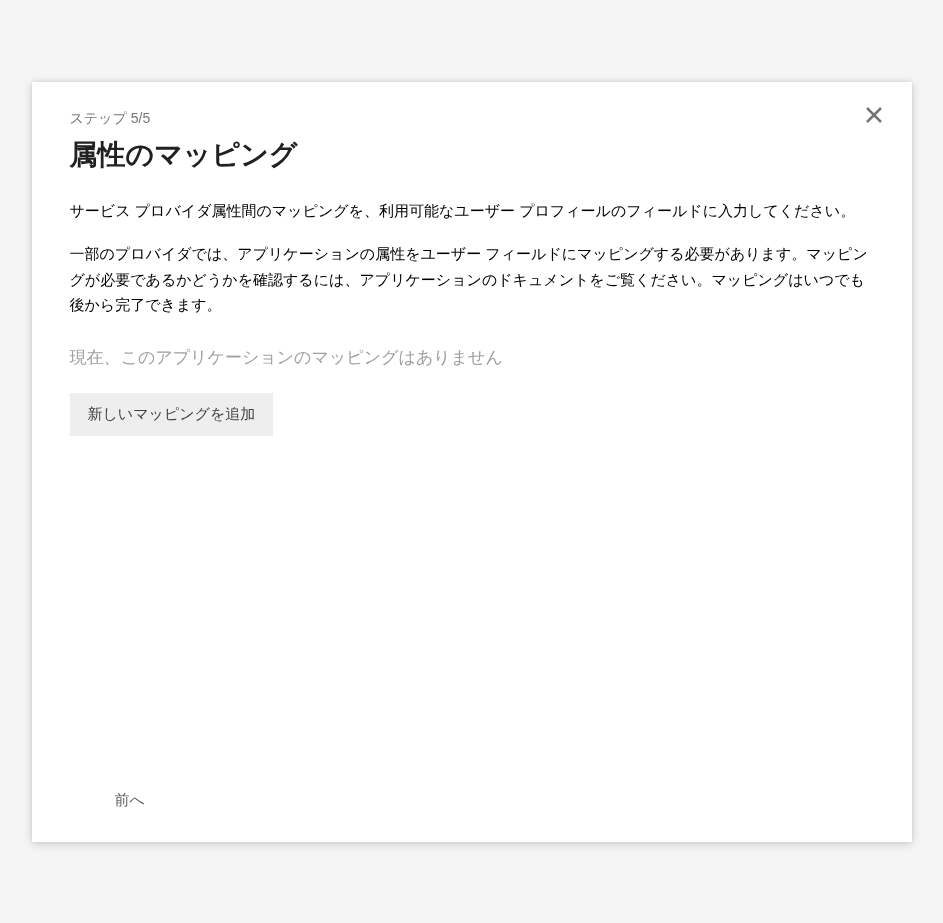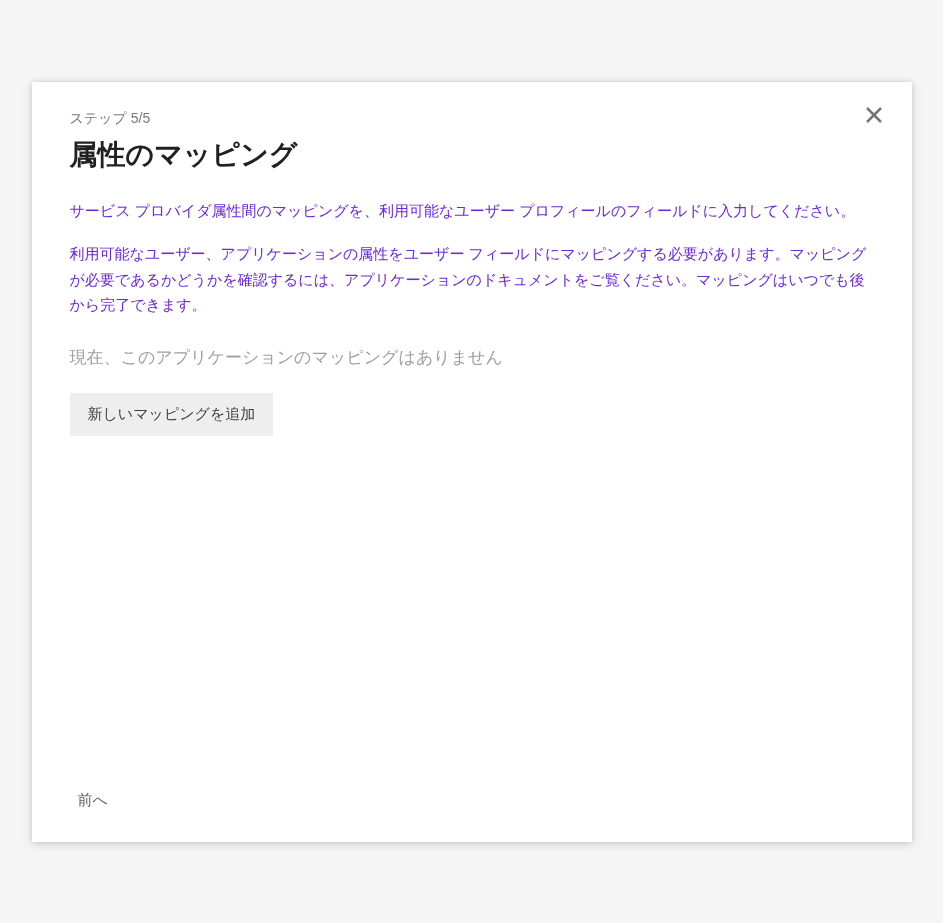--- a/index.html
+++ b/index.html
@@ -61,21 +61,21 @@
       font-weight: bold;
     }
     
     .dialog-body {
       padding: 0 38px;
       flex: 1;
     }
     
     .description-text {
       font-size: 15px;
-      color: #6d28d9;
+      color: #000000;
       line-height: 1.7;
       margin-bottom: 18px;
     }
     
     .empty-state-text {
       font-size: 17px;
       color: #9e9e9e;
       margin-top: 28px;
       margin-bottom: 24px;
     }
@@ -87,20 +87,21 @@
       font-size: 15px;
       color: #424242;
       cursor: pointer;
       font-family: Liberation Mono, monospace;
     }
     
     .dialog-footer {
       display: flex;
       align-items: flex-start;
       padding: 20px 38px 28px 38px;
+      margin-left: 37px;
     }
     
     .footer-left {
       flex: 1;
     }
     
     .footer-right {
       display: flex;
       gap: 32px;
       align-items: center;
@@ -136,21 +137,21 @@
         <svg width="16" height="16" viewBox="0 0 16 16">
           <line x1="1" y1="1" x2="15" y2="15" stroke="#757575" stroke-width="2.5"></line>
           <line x1="15" y1="1" x2="1" y2="15" stroke="#757575" stroke-width="2.5"></line>
         </svg>
       </span>
     </div>
   </div>
 
   <div class="dialog-body">
     <p class="description-text">サービス プロバイダ属性間のマッピングを、利用可能なユーザー プロフィールのフィールドに入力してください。</p>
-    <p class="description-text">利用可能なユーザー、アプリケーションの属性をユーザー フィールドにマッピングする必要があります。マッピングが必要であるかどうかを確認するには、アプリケーションのドキュメントをご覧ください。マッピングはいつでも後から完了できます。</p>
+    <p class="description-text">一部のプロバイダでは、アプリケーションの属性をユーザー フィールドにマッピングする必要があります。マッピングが必要であるかどうかを確認するには、アプリケーションのドキュメントをご覧ください。マッピングはいつでも後から完了できます。</p>
     <p class="empty-state-text">現在、このアプリケーションのマッピングはありません</p>
     <button class="add-mapping-button">新しいマッピングを追加</button>
   </div>
 
   <div class="dialog-footer">
     <div class="footer-left">
       <button class="text-button neutral">前へ</button>
     </div>
   </div>
 

